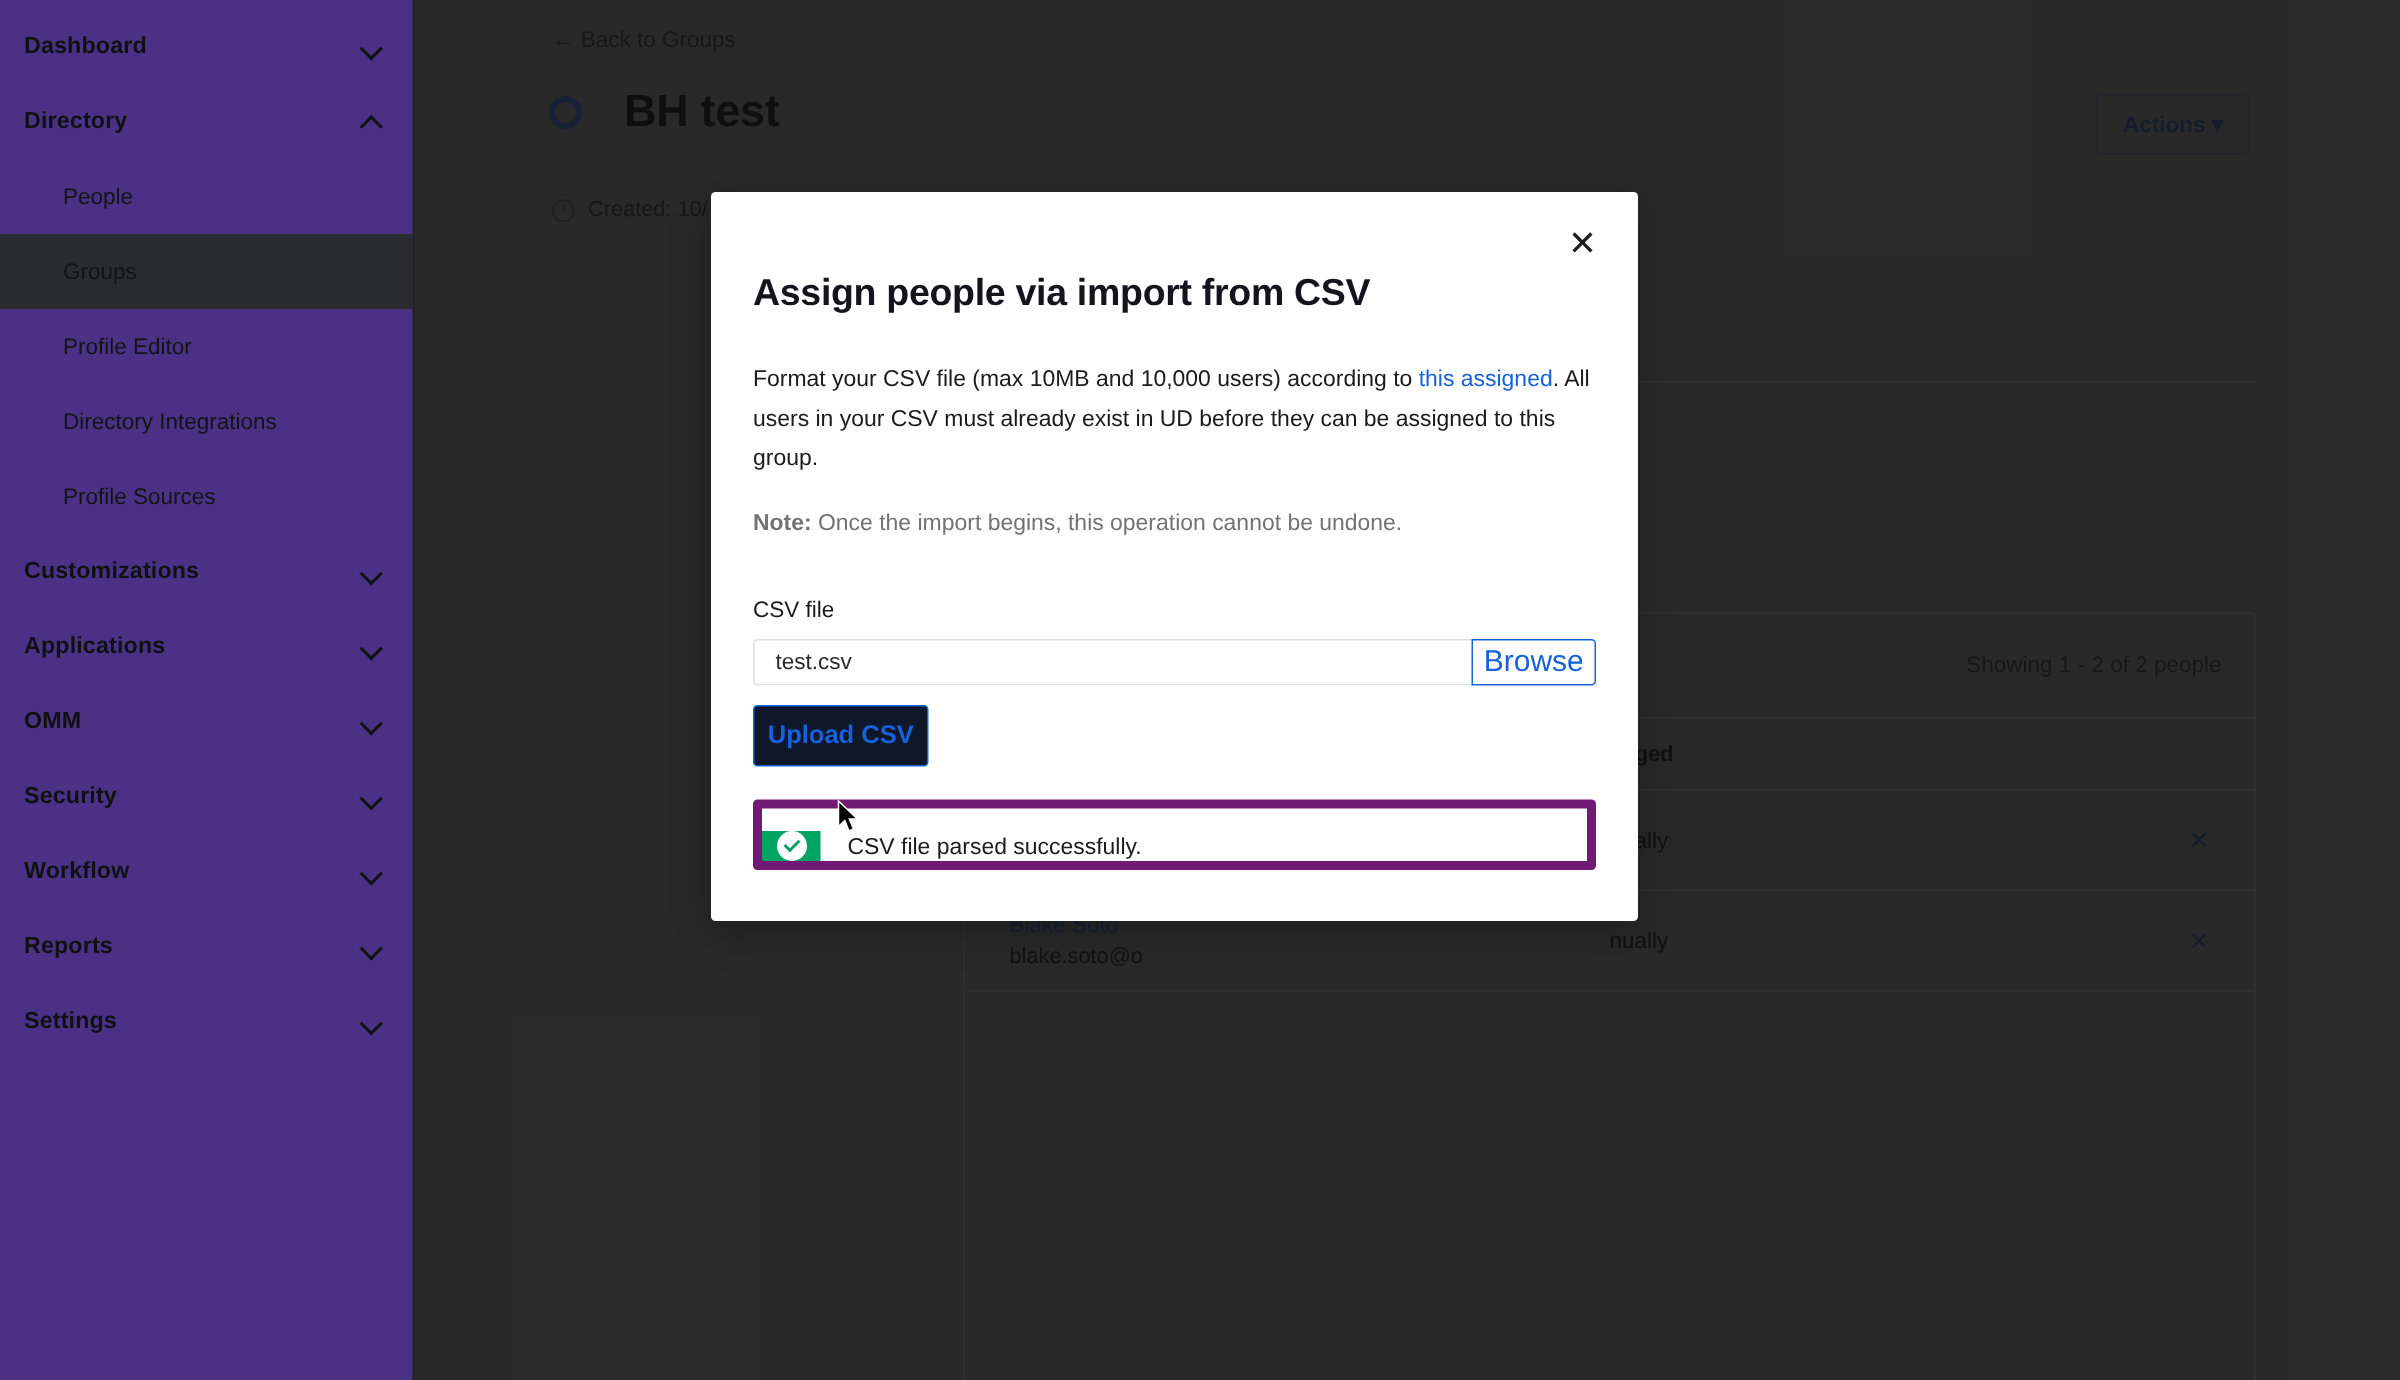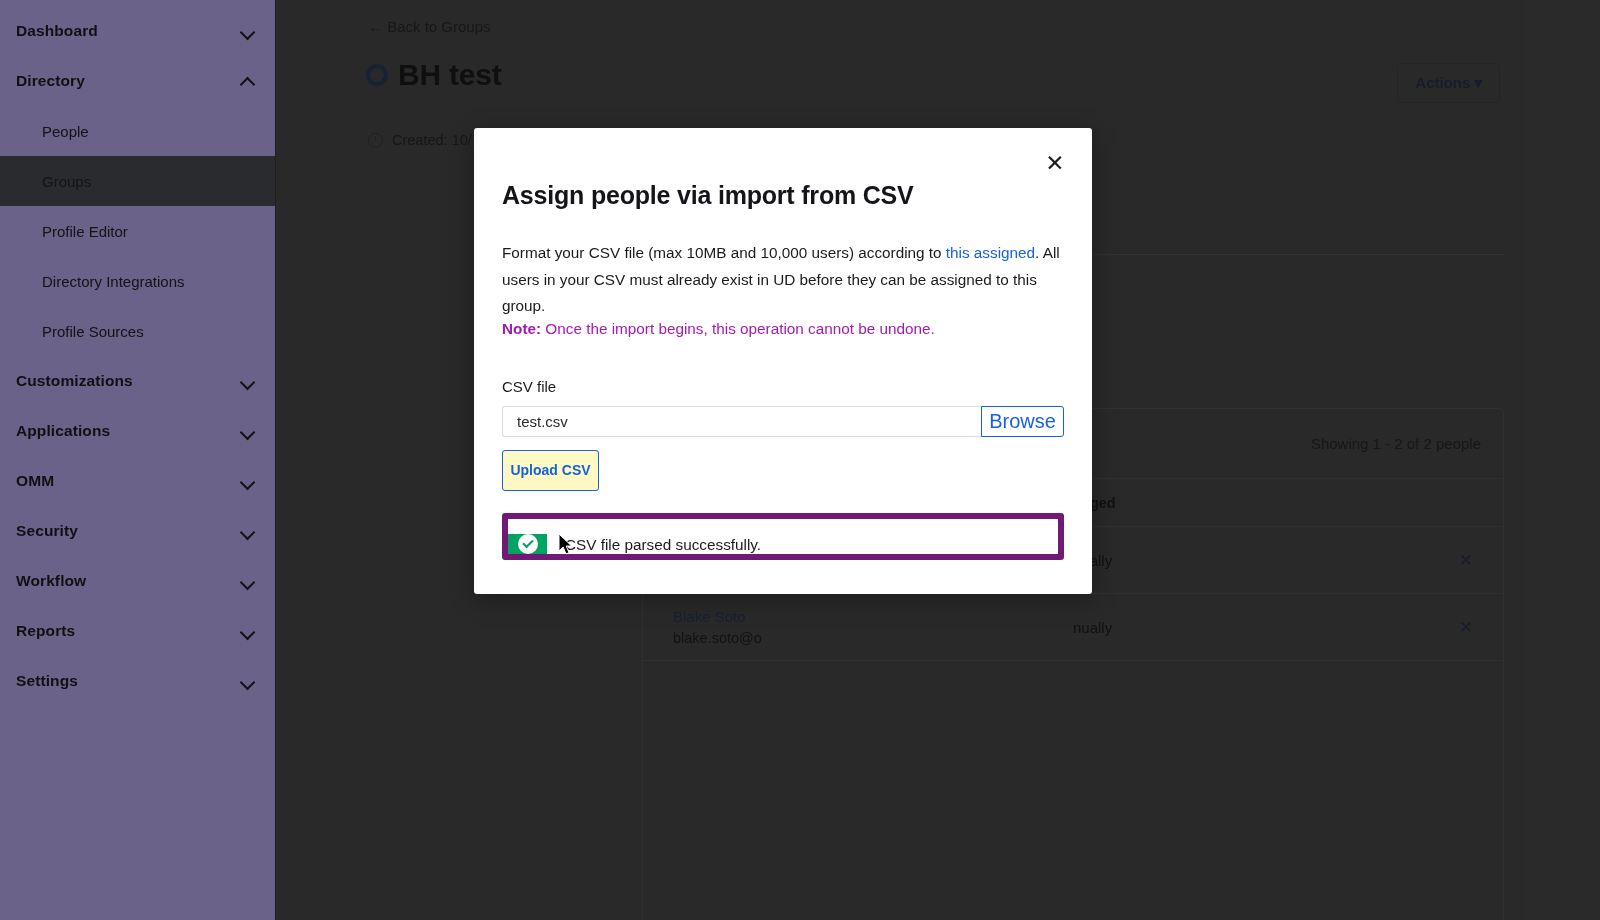--- a/index.html
+++ b/index.html
@@ -12,21 +12,21 @@
 
   
   #app {
     position: absolute; inset: 0;
     display: flex;
   }
 
   
   #sidebar {
     width: 276px; flex: 0 0 276px;
-    background: #c4b5fd;
+    background: #8b5cf6;
     border-right: 1px solid #3a3a3a;
     padding-top: 6px;
     position: relative;
   }
   .nav-group {
     height: 50px;
     display: flex; align-items: center;
     padding: 0 20px 0 16px;
     color: #1f1f21;
     font-size: 15.5px;
@@ -65,21 +65,21 @@
     background: #4d4d4d;
     position: relative;
     overflow: hidden;
   }
   .back-link {
     position: absolute; left: 92px; top: 18px;
     color: #2b2b2d; font-size: 15px;
   }
   .page-title-row {
     position: absolute; left: 90px; top: 58px;
-    display: flex; align-items: center; gap: 10px; text-align: center;
+    display: flex; align-items: center; gap: 28px; text-align: center;
   }
   .group-dot {
     width: 22px; height: 22px; border-radius: 50%;
     border: 4px solid #2b3c63;
   }
   .page-title {
     font-size: 30px; font-weight: 700; color: #1c1c1e;
     letter-spacing: -.2px;
   }
   .created-row {
@@ -202,21 +202,21 @@
   .modal-title {
     padding-top: 53px;
     font-size: 25px; font-weight: 700; color: #14141a;
     letter-spacing: -.2px;
   }
   .modal-body-text {
     margin-top: 30px;
     font-size: 15.3px; line-height: 26.5px; color: #1b1b1d;
   }
   .modal-body-text a { color: #1662dd; text-decoration: none; }
-  .modal-note { font-size: 15.3px; color: #a21caf; }
+  .modal-note { margin-top: 20px; font-size: 15.3px; color: #737373; }
   .modal-note b { font-weight: 700; }
 
   .field-label {
     margin-top: 40px;
     font-size: 15px; color: #1b1b1d;
   }
   .file-row {
     margin-top: 11px;
     display: flex; height: 31px;
   }
@@ -233,26 +233,26 @@
   .browse-btn {
     width: 83px;
     border: 1px solid #1662dd;
     border-radius: 0 3px 3px 0;
     display: flex; align-items: center; justify-content: center;
     color: #1662dd; font-size: 20px; font-weight: 400;
     background: #fff;
   }
   .upload-btn {
     margin-top: 13px;
-    height: 41px; width: 97px;
+    height: 41px; width: 117px;
     border: 1px solid #1662dd;
     border-radius: 3px;
     display: flex; align-items: center; justify-content: center;
-    color: #1662dd; font-size: 14px; font-weight: 700;
-    background: #fef9c3;
+    color: #1662dd; font-size: 17px; font-weight: 700;
+    background: #0f172a;
   }
   .alert {
     margin-top: 22px;
     height: 47px;
     display: flex; align-items: flex-end;
     border: 6px solid #701a75;
     border-radius: 3px;
     overflow: hidden;
   }
   .alert-strip {

